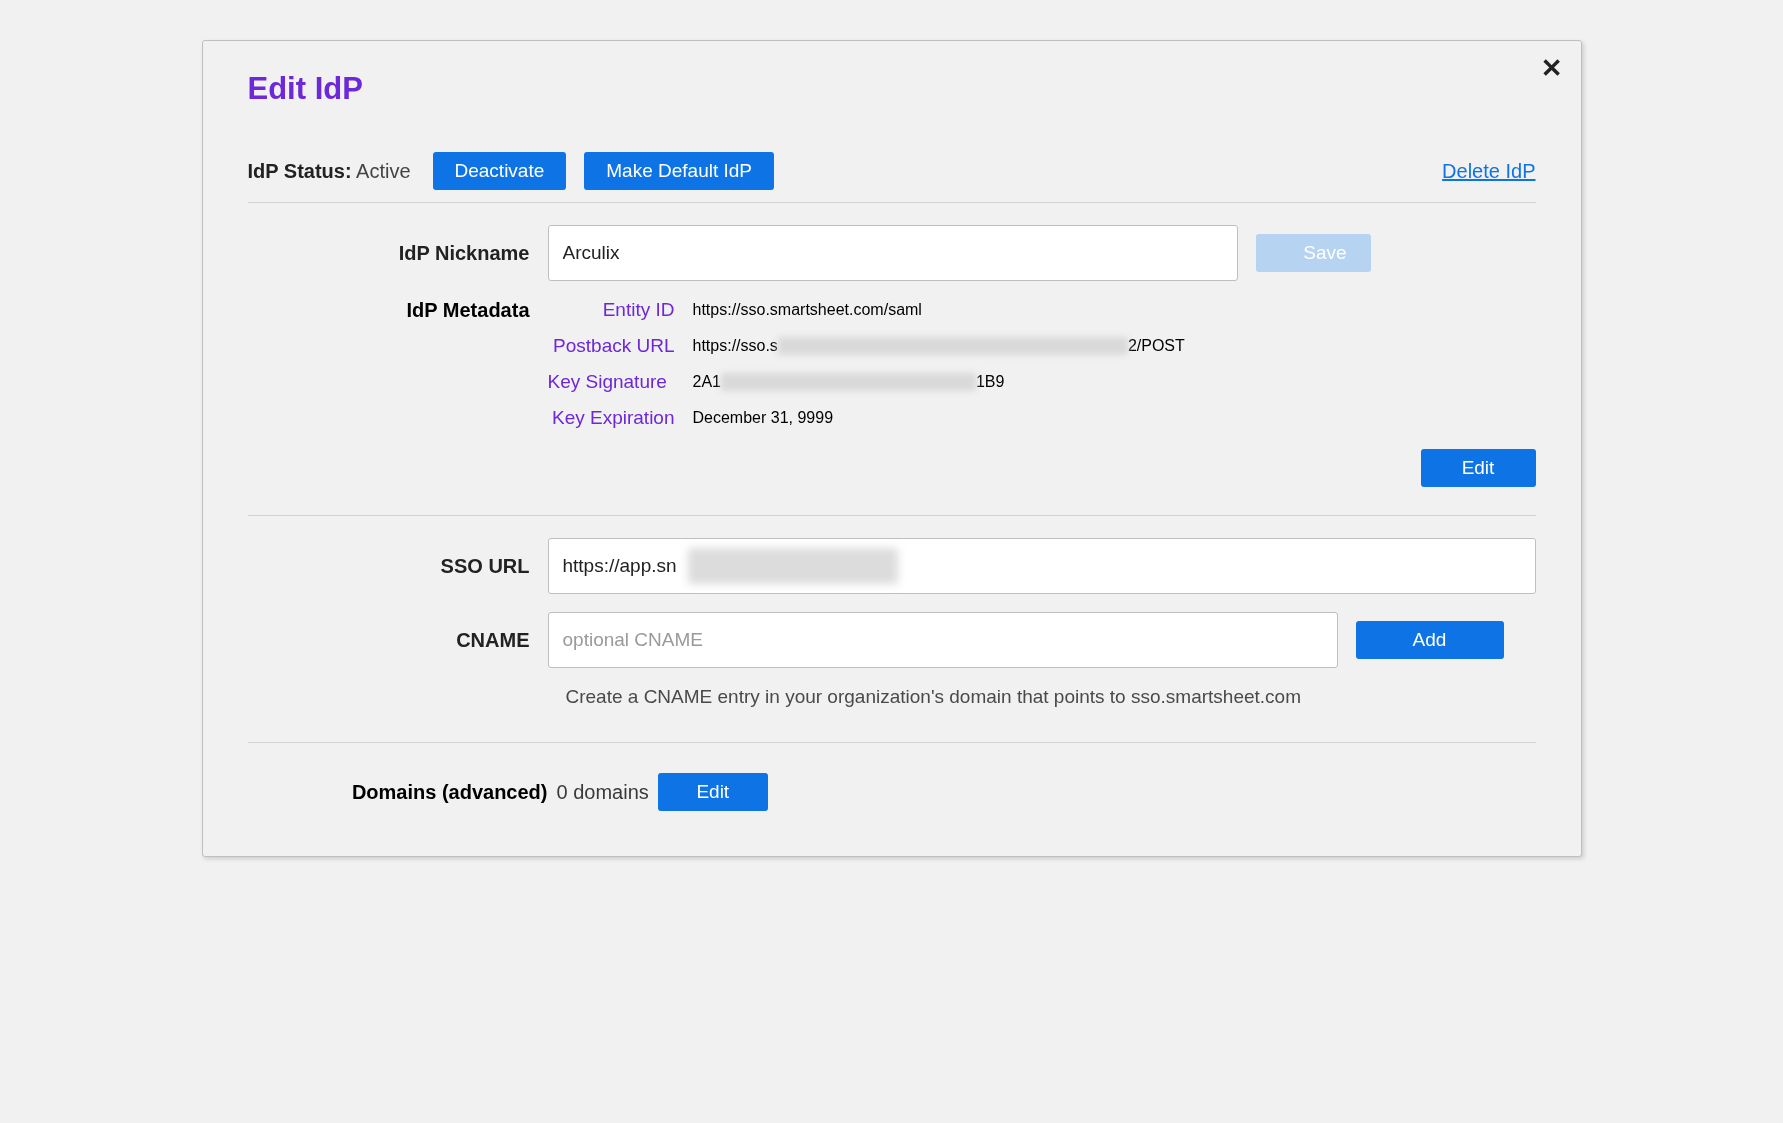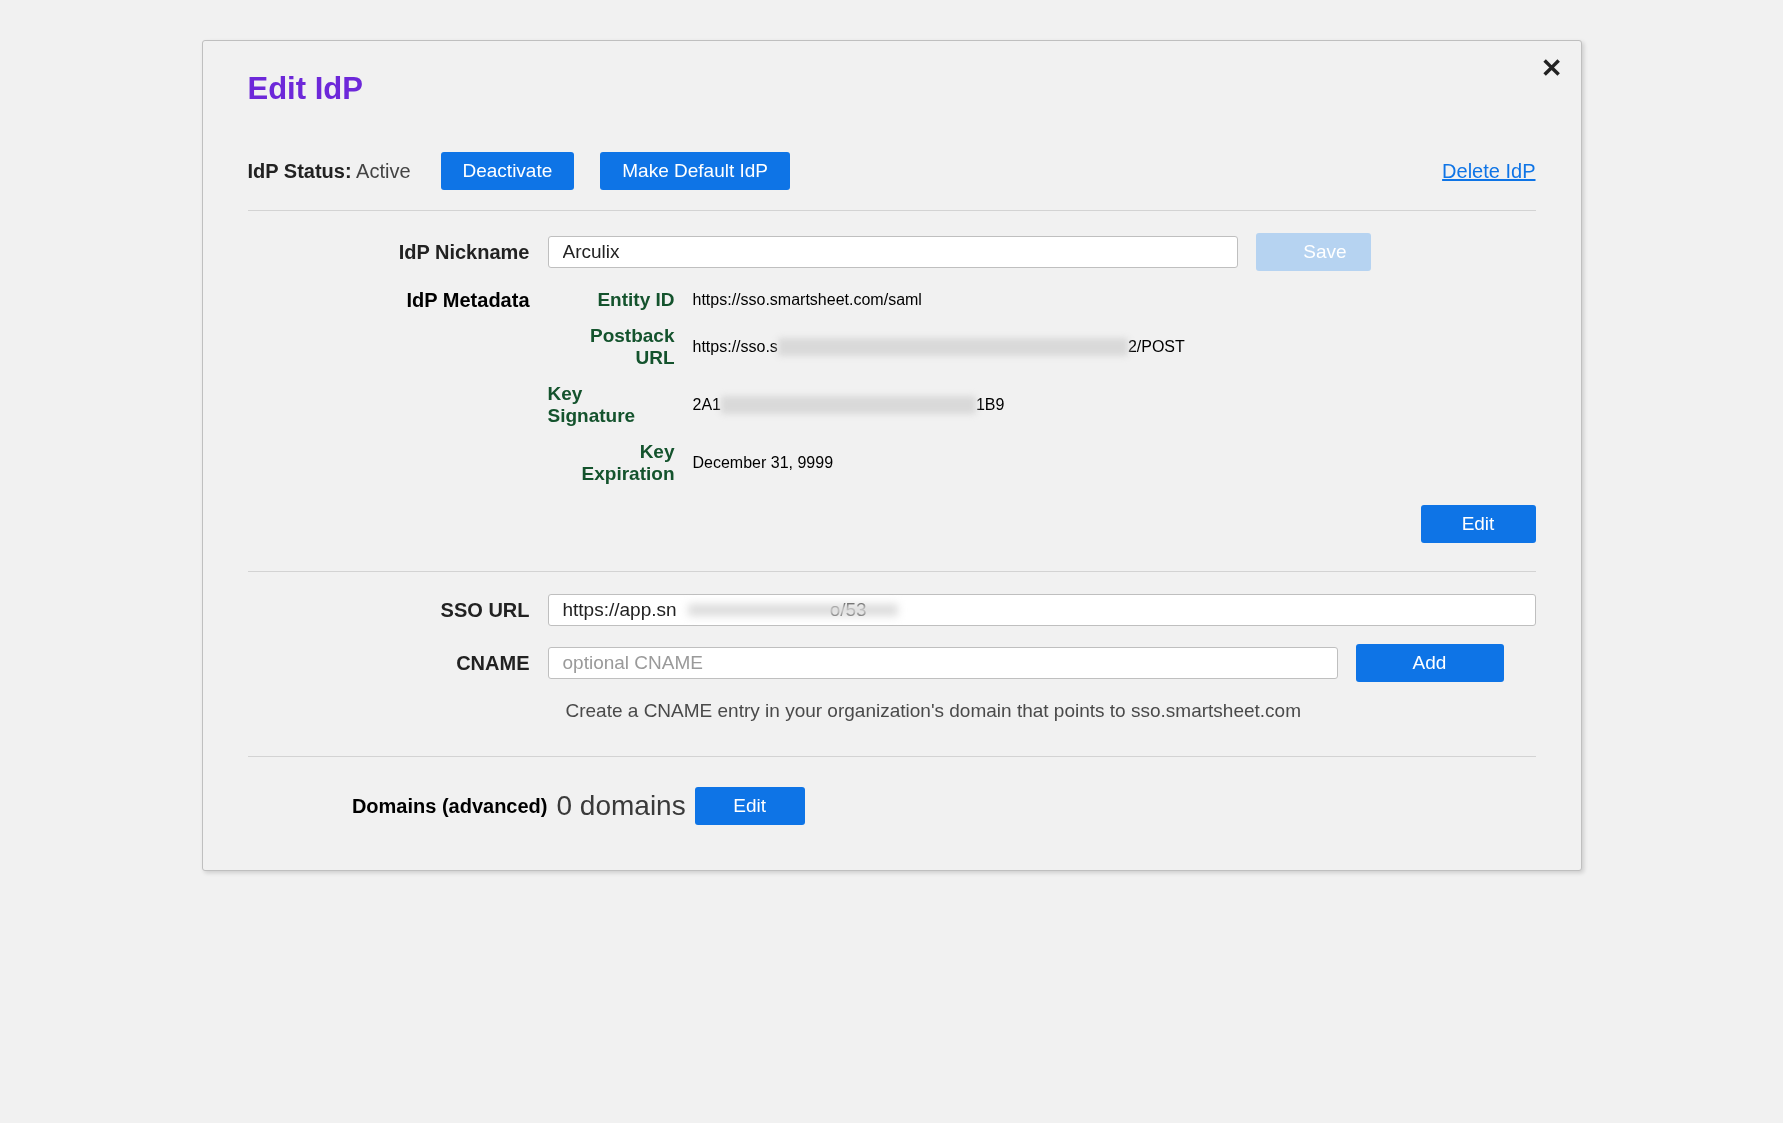--- a/index.html
+++ b/index.html
@@ -35,23 +35,23 @@
   }
   .title {
     font-size: 31px;
     font-weight: 700;
     color: #6d28d9;
     margin-bottom: 45px;
   }
   .status-row {
     display: flex;
     align-items: center;
-    gap: 26px;
+    gap: 18px;
     border-bottom: 1px solid #d3d3d3;
-    padding-bottom: 20px;
+    padding-bottom: 12px;
   }
   .status-label { font-weight: 700; font-size: 20px; color:#222; }
   .status-value { font-weight: 400; font-size:20px; color:#444; margin-right: 4px; }
   .btn {
     display: inline-flex;
     align-items: center;
     justify-content: center;
     font-size: 19px;
     font-weight: 400;
     border: none;
@@ -82,32 +82,32 @@
     width: 300px;
     text-align: right;
     padding-right: 18px;
     font-weight: 700;
     font-size: 20px;
     color: #222;
   }
   .field-col { flex: 1; display:flex; align-items:center; gap:18px; }
   input.text-input {
     width: 100%;
-    height: 32px;
+    height: 56px;
     border: 1px solid #bfbfbf;
     border-radius: 3px;
     background: #fff;
     font-size: 19px;
     padding: 0 14px;
     color: #222;
   }
   input.text-input::placeholder { color: #9a9a9a; }
 
   .meta-block { display:flex;margin-top:10px; }
-  .meta-label { font-weight:700; font-size:19px; color:#14532d; }
+  .meta-label { font-weight:400; font-size:19px; color:#6d28d9; }
   .meta-value { display:flex; align-items:center; gap:0; }
   .blur {
     display:inline-block;
     background:#d9d9d9;
     filter: blur(3px);
     border-radius:2px;
     height: 18px;
   }
   .edit-row { display:flex; justify-content:flex-end; margin-top:20px; }
   .divider { border-top:1px solid #d3d3d3; margin-top:28px; }
@@ -119,21 +119,21 @@
     margin-top: 10px;
   }
 
   .domains-row {
     display:flex;
     align-items:center;
     gap: 9px;
     margin-top: 30px;
   }
   .domains-label { font-weight:700; font-size:20px; text-align:right; width:300px; }
-  .domains-count { font-size:28px; color:#3a3a3a; }
+  .domains-count { font-size:20px; color:#3a3a3a; }
 
   .nickname-input-wrap { max-width: 690px; }
   .save-btn { width: 115px; padding-left: 46px; }
   .add-btn { width: 148px; }
   .edit-btn-lg { width: 115px; }
   .edit-btn-sm { width: 110px; }
 
   .sso-input-wrap { position: relative; flex:1; }
   .sso-input-wrap .blur-overlay {
     position:absolute;

